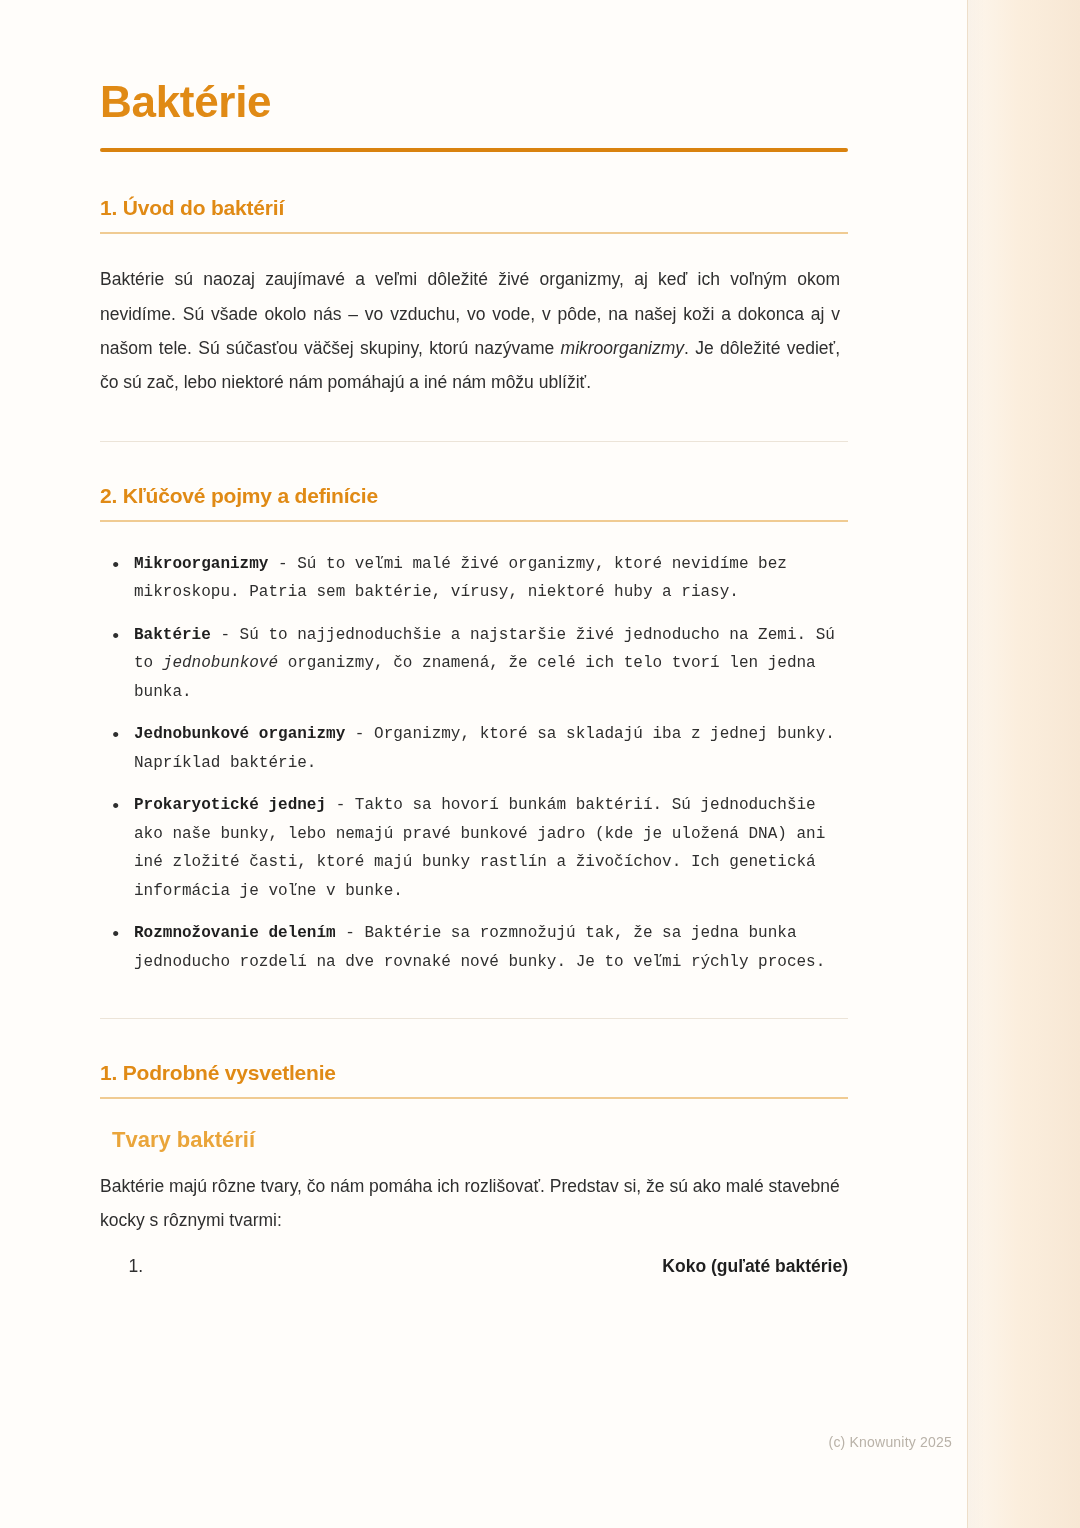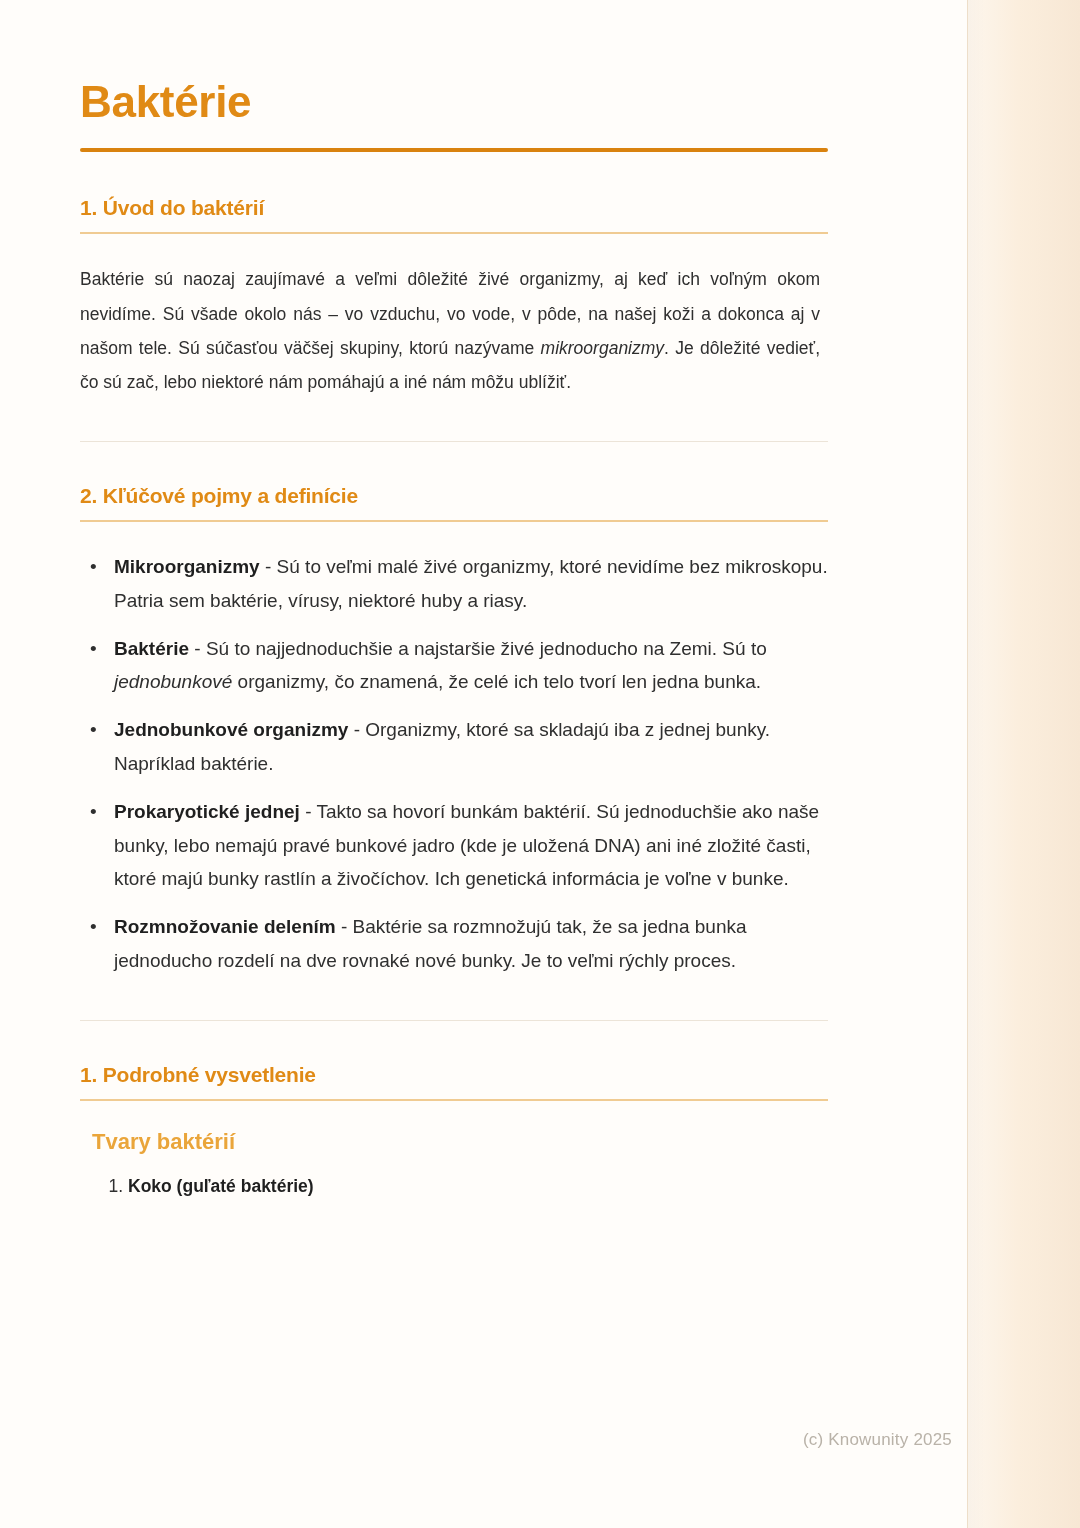--- a/index.html
+++ b/index.html
@@ -39,21 +39,21 @@
     position: absolute;
     top: 0;
     left: 0;
     width: 968px;
     height: 100%;
     background: #fffdfa;
   }
 
   .content {
     position: absolute;
-    left: 80px;
+    left: 100px;
     top: 78px;
     width: 748px;
   }
 
   h1.doc-title {
     font-size: 44px;
     line-height: 1.1;
     font-weight: bold;
     color: #e08a15;
     margin: 0 0 22px 0;
@@ -106,25 +106,26 @@
     width: 100%;
   }
 
   ul.term-list {
     margin: 0;
     padding: 0 0 0 30px;
     list-style: none;
   }
   ul.term-list > li {
     position: relative;
-    font-size: 19px;
+    font-size: 16px;
     line-height: 1.78;
     margin-bottom: 14px;
     padding-left: 4px;
     color: #2f2f2f;
+    font-family: Liberation Mono, monospace;
   }
   ul.term-list > li::before {
     content: "•";
     position: absolute;
     left: -20px;
     top: 0;
     color: #2f2f2f;
     font-size: 19px;
   }
   .term {
@@ -136,30 +137,31 @@
   }
 
   ol.num-list {
     margin: 14px 0 0 0;
     padding-left: 48px;
   }
   ol.num-list > li {
     font-size: 17.5px;
     line-height: 1.8;
     color: #2f2f2f;
+    text-align: right;
   }
   ol.num-list > li .term {
     font-weight: bold;
   }
 
   .watermark {
     position: absolute;
     right: 128px;
     bottom: 78px;
-    font-size: 17px;
+    font-size: 14px;
     color: #b9b2a8;
     letter-spacing: 0.2px;
   }
 </style>
 </head>
 <body>
 
 <div class="sheet"></div>
 <div class="page-edge">
   <div class="page-edge-inner"></div>
@@ -199,20 +201,21 @@
       </li>
     </ul>
   </section>
 
   <div class="divider"></div>
 
   <section>
     <h2 class="section-title">1. Podrobné vysvetlenie</h2>
     <div class="section-rule"></div>
     <h3 class="sub-title">Tvary baktérií</h3>
+    <p class="para left">Baktérie majú rôzne tvary, čo nám pomáha ich rozlišovať. Predstav si, že sú ako malé stavebné kocky s rôznymi tvarmi:</p>
     <ol class="num-list">
       <li>
         <span class="term">Koko (guľaté baktérie)</span>
       </li>
     </ol>
   </section>
 
 </div>
 
 <div class="watermark">(c) Knowunity 2025</div>

